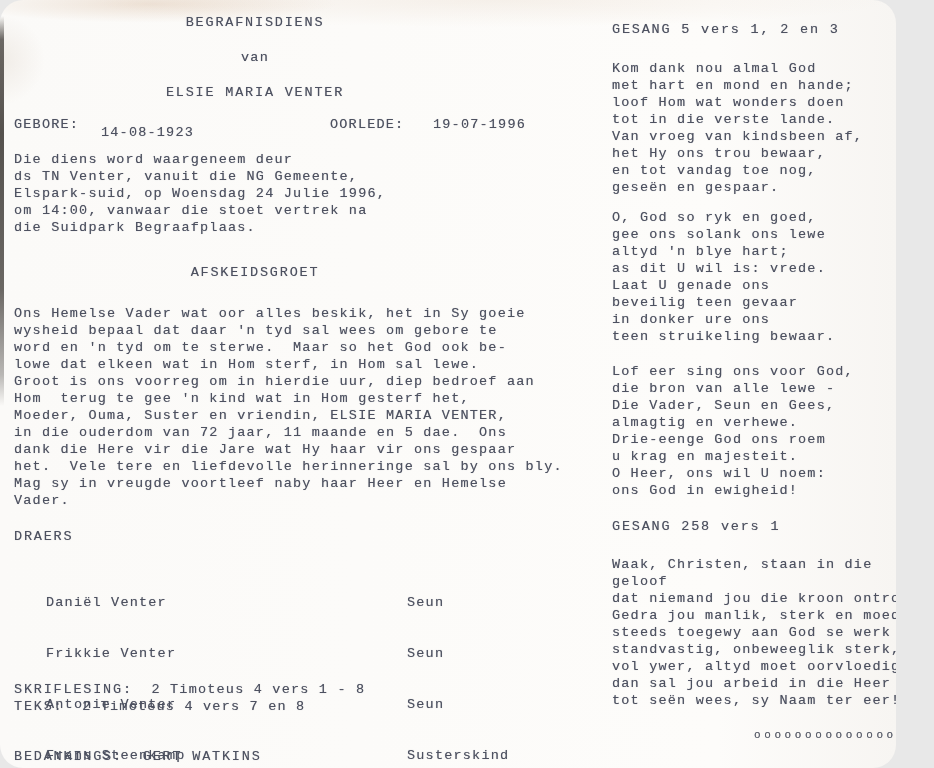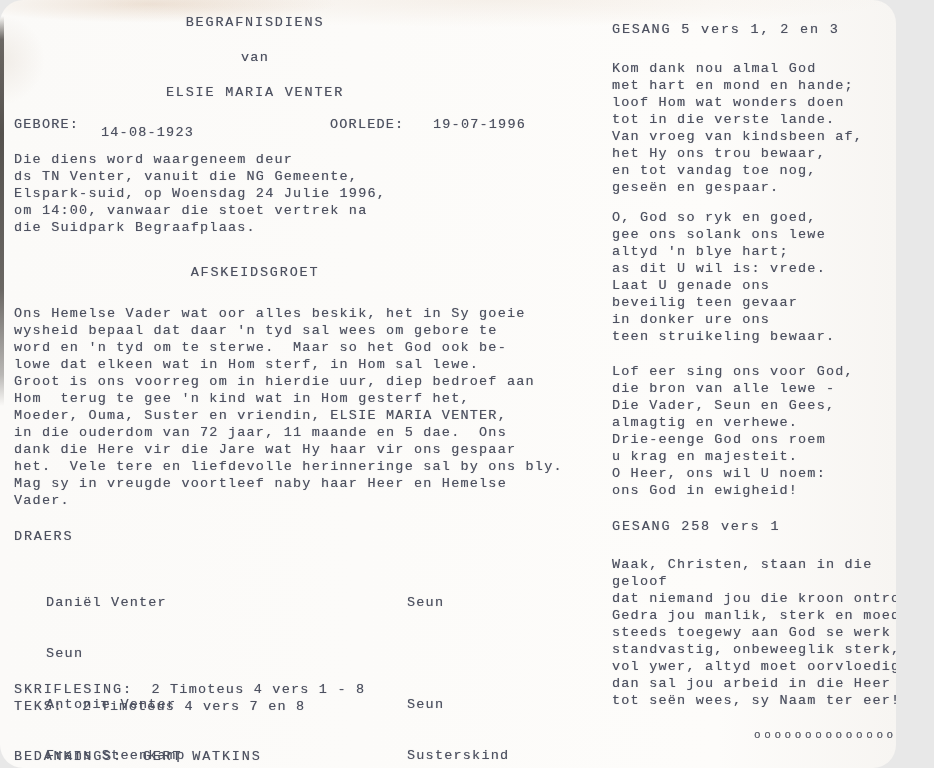--- a/index.html
+++ b/index.html
@@ -98,20 +98,21 @@
 Vader.</div>
 
     <div class="abs txt heading" style="top:528px">DRAERS</div>
 
     <div class="abs txt" style="top:560px">
       <div class="bearer-row">
         <span class="bearer-name">Daniël Venter</span>
         <span class="bearer-role">Seun</span>
       </div>
       <div class="bearer-row">
+        <span class="bearer-name">Frikkie Venter</span>
         <span class="bearer-role">Seun</span>
       </div>
       <div class="bearer-row">
         <span class="bearer-name">Antonie Venter</span>
         <span class="bearer-role">Seun</span>
       </div>
       <div class="bearer-row">
         <span class="bearer-name">Frans Steenkamp</span>
         <span class="bearer-role">Susterskind</span>
       </div>

